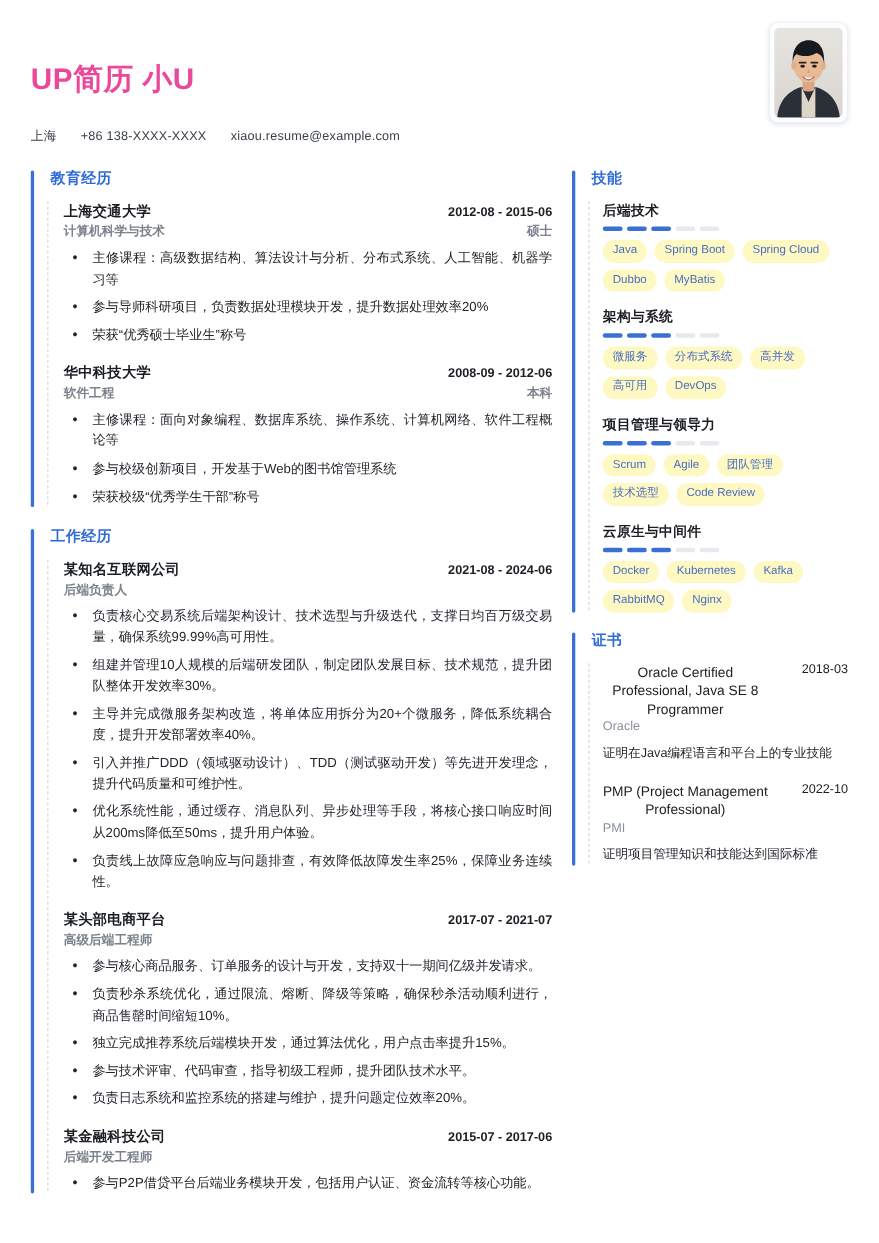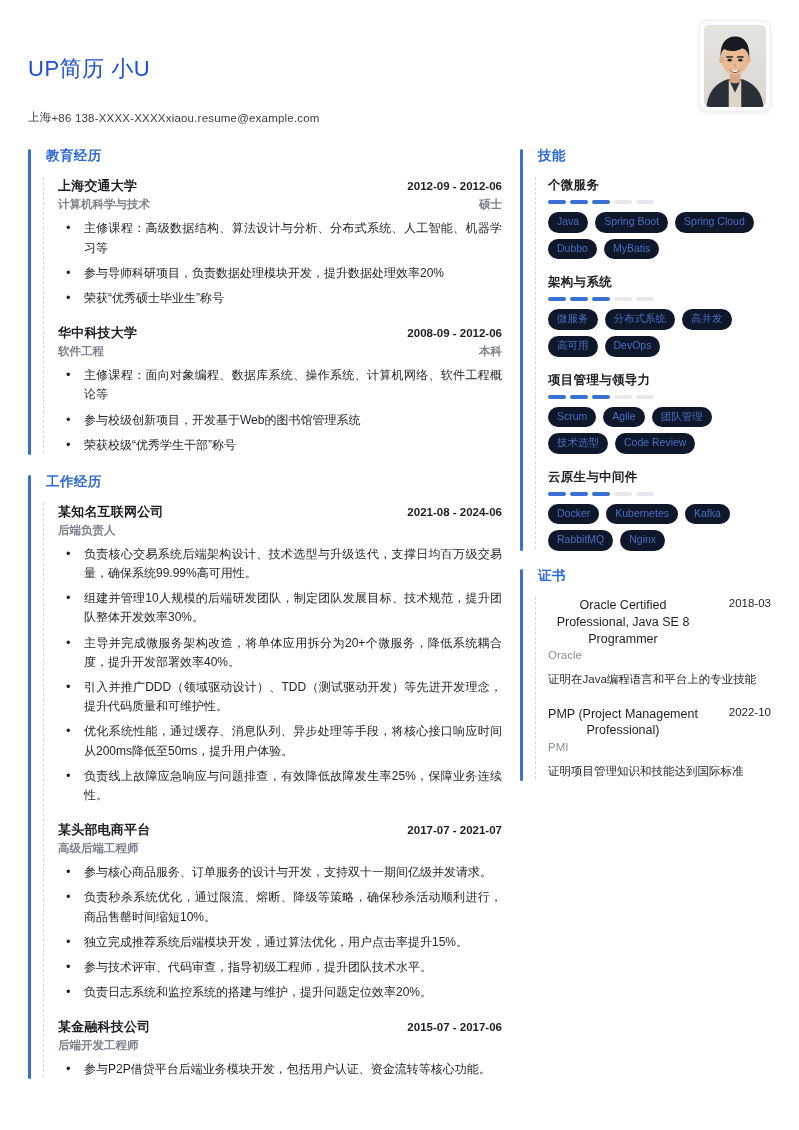--- a/index.html
+++ b/index.html
@@ -9,35 +9,35 @@
     font-family: "Liberation Sans", "DejaVu Sans", sans-serif;
     color: #1f2328;
     overflow: hidden;
   }
   .page { position: relative; width: 799px; height: 1130px; padding: 0 28px; }
 
   
   .header { position: relative; padding-top: 34px; }
   .name-line { display: flex; align-items: flex-start; }
   .name {
-    font-size: 22px; font-weight: 400; letter-spacing: .5px;
-    color: #1d4ed8; line-height: 1.2; padding-top: 22px;
+    font-size: 27px; font-weight: 700; letter-spacing: .5px;
+    color: #ec4899; line-height: 1.2; padding-top: 22px;
   }
   .photo-frame {
     position: absolute; right: 0; top: 20px;
     width: 72px; height: 92px; border-radius: 8px;
     background: #fdfdfe; border: 1px solid #eceff4;
     box-shadow: 0 1px 4px rgba(30,50,90,.10);
     padding: 4px;
   }
   .photo { width: 100%; height: 100%; border-radius: 5px; overflow: hidden; display: block; }
 
   .contact {
     margin-top: 28px; font-size: 11.5px; color: #3a4049;
-    display: flex; align-items: center; letter-spacing: .2px;
+    display: flex; gap: 22px; align-items: center; letter-spacing: .2px;
   }
 
   
   .body { display: flex; margin-top: 22px; align-items: flex-start; }
   .col-left { width: 492px; padding-right: 18px; }
   .col-right { width: 251px; }
 
   
   .section { position: relative; padding-left: 12px; margin-bottom: 18px; }
   .section::before {
@@ -80,21 +80,21 @@
 
   
   .skill-group { margin-bottom: 15px; }
   .skill-group:last-child { margin-bottom: 4px; }
   .skill-name { font-size: 12.5px; font-weight: 700; color: #1b1f24; letter-spacing: .3px; }
   .skill-bar { display: flex; gap: 4px; margin: 6px 0 8px 0; }
   .seg { width: 18px; height: 4px; border-radius: 2px; background: #e7e9ee; }
   .seg.on { background: #3b6fd4; }
   .tags { display: flex; flex-wrap: wrap; gap: 6px 7px; }
   .tag {
-    background: #0f172a; color: #4b6dc0; font-size: 10.5px;
+    background: #fef9c3; color: #4b6dc0; font-size: 10.5px;
     padding: 4px 9px 5px 9px; border-radius: 11px; line-height: 1.1;
     white-space: nowrap;
   }
 
   
   .cert { margin-bottom: 16px; }
   .cert-row1 { display: flex; justify-content: space-between; align-items: flex-start; gap: 4px; text-align: center; }
   .cert-name { font-size: 12.5px; font-weight: 400; color: #1b1f24; line-height: 1.35; max-width: 150px; }
   .cert-date { font-size: 11.5px; color: #1b1f24; white-space: nowrap; }
   .cert-issuer { font-size: 11.5px; color: #8a9098; margin-top: 2px; }
@@ -162,21 +162,21 @@
 
     <div class="col-left">
 
       <div class="section">
         <div class="section-title">教育经历</div>
         <div class="section-body">
 
           <div class="entry">
             <div class="entry-row1">
               <div class="entry-title">上海交通大学</div>
-              <div class="entry-date">2012-09 - 2012-06</div>
+              <div class="entry-date">2012-08 - 2015-06</div>
             </div>
             <div class="entry-row2">
               <div class="entry-sub">计算机科学与技术</div>
               <div class="entry-meta">硕士</div>
             </div>
             <ul class="bullets">
               <li>主修课程：高级数据结构、算法设计与分析、分布式系统、人工智能、机器学习等</li>
               <li>参与导师科研项目，负责数据处理模块开发，提升数据处理效率20%</li>
               <li>荣获“优秀硕士毕业生”称号</li>
             </ul>
@@ -258,21 +258,21 @@
 
     </div>
 
     <div class="col-right">
 
       <div class="section">
         <div class="section-title">技能</div>
         <div class="section-body">
 
           <div class="skill-group">
-            <div class="skill-name">个微服务</div>
+            <div class="skill-name">后端技术</div>
             <div class="skill-bar">
               <span class="seg on"></span>
               <span class="seg on"></span>
               <span class="seg on"></span>
               <span class="seg"></span>
               <span class="seg"></span>
             </div>
             <div class="tags">
               <span class="tag">Java</span>
               <span class="tag">Spring Boot</span>

